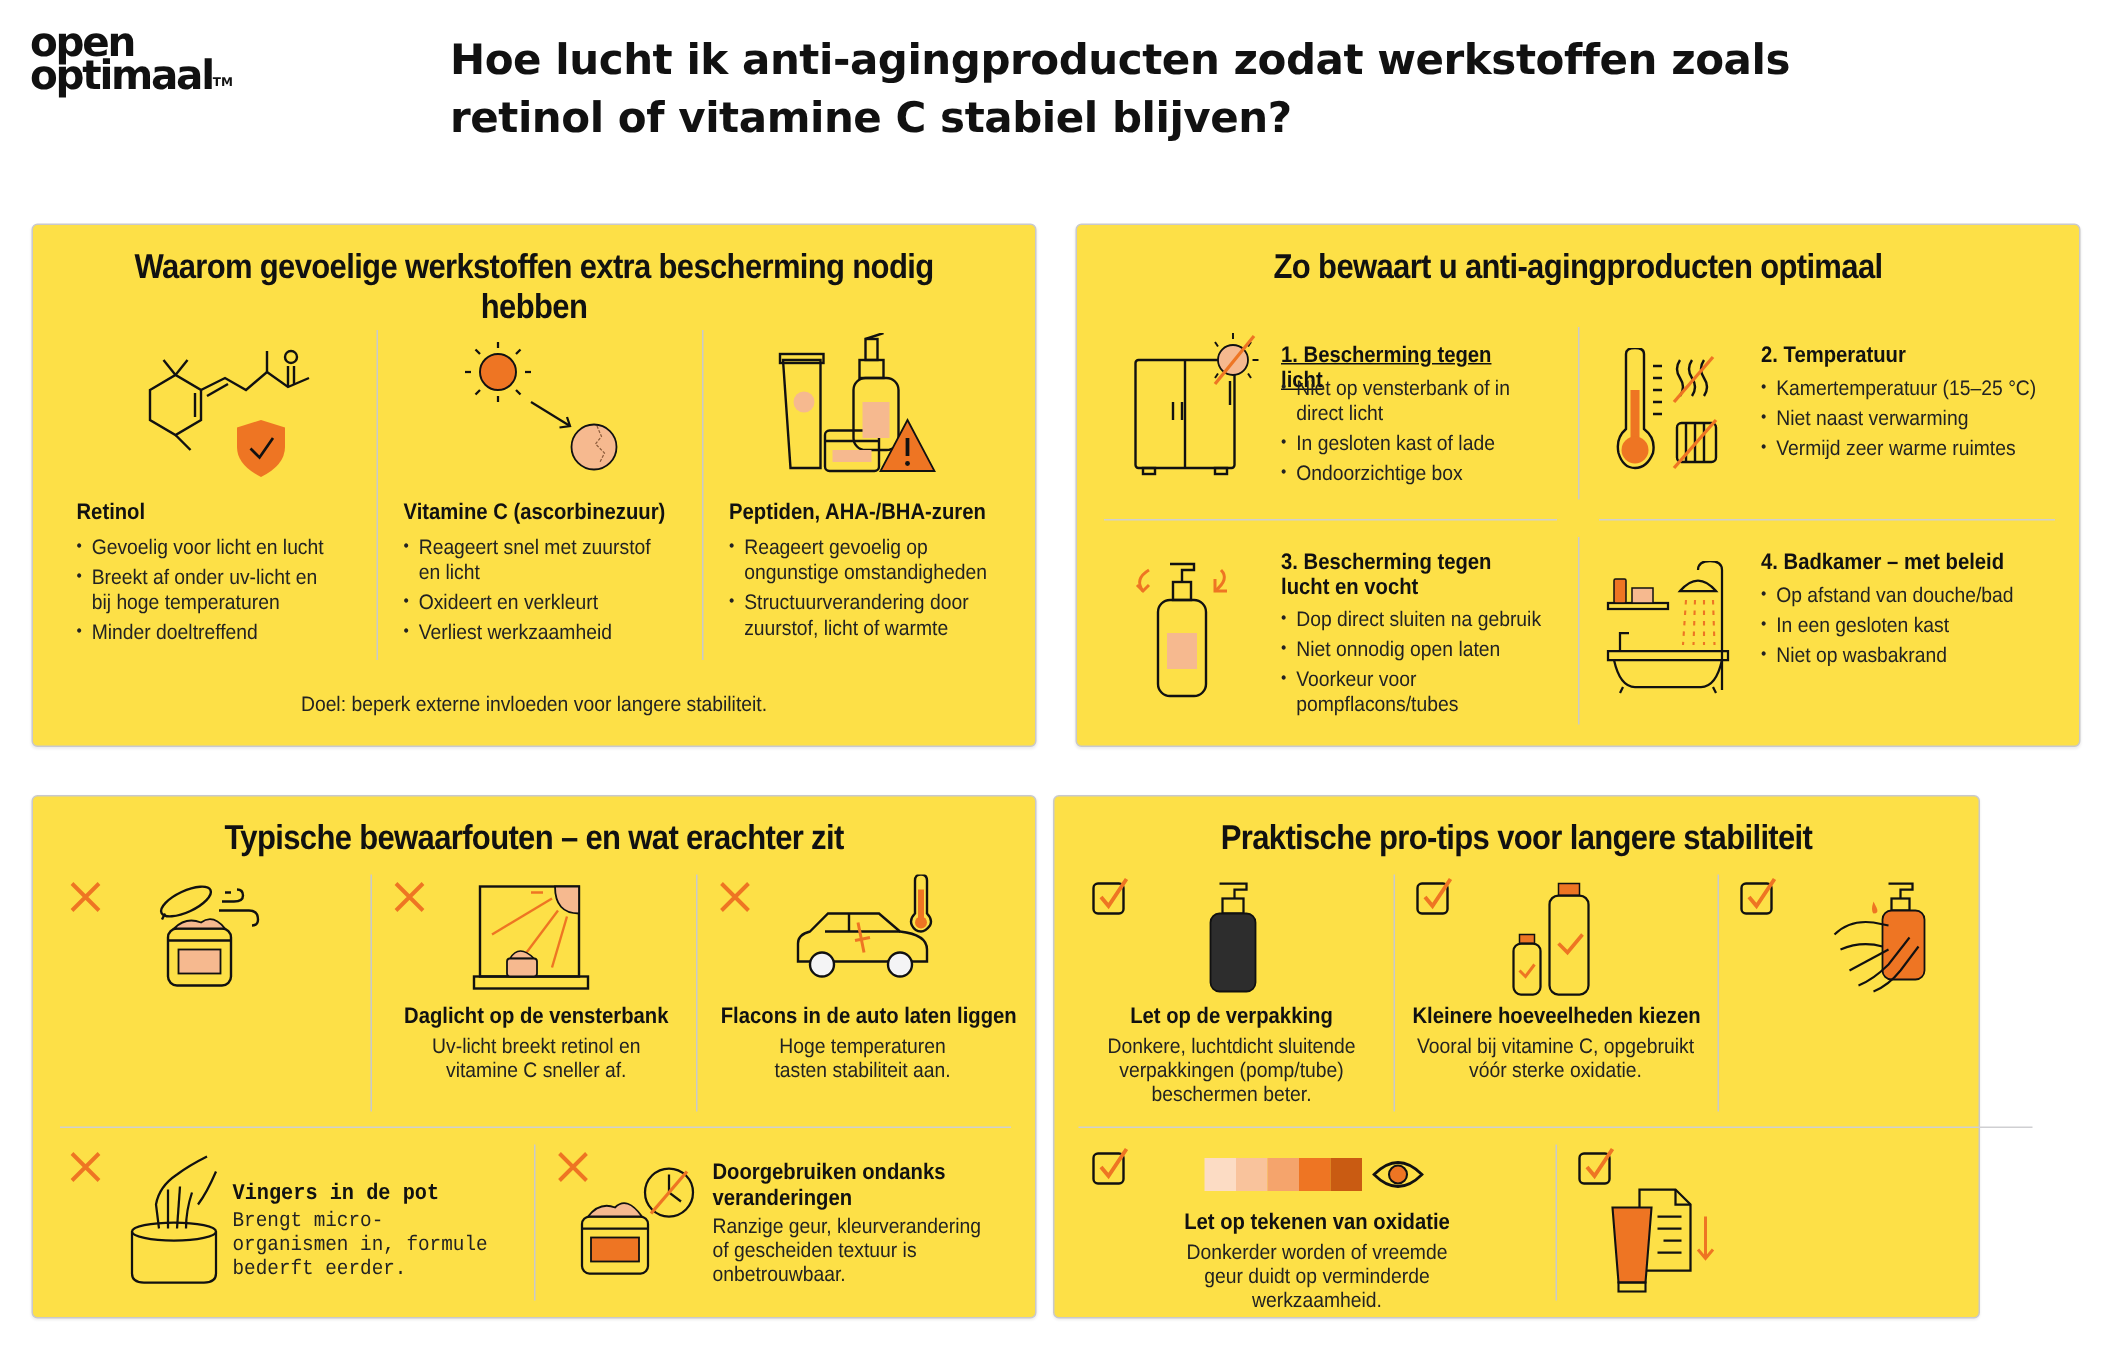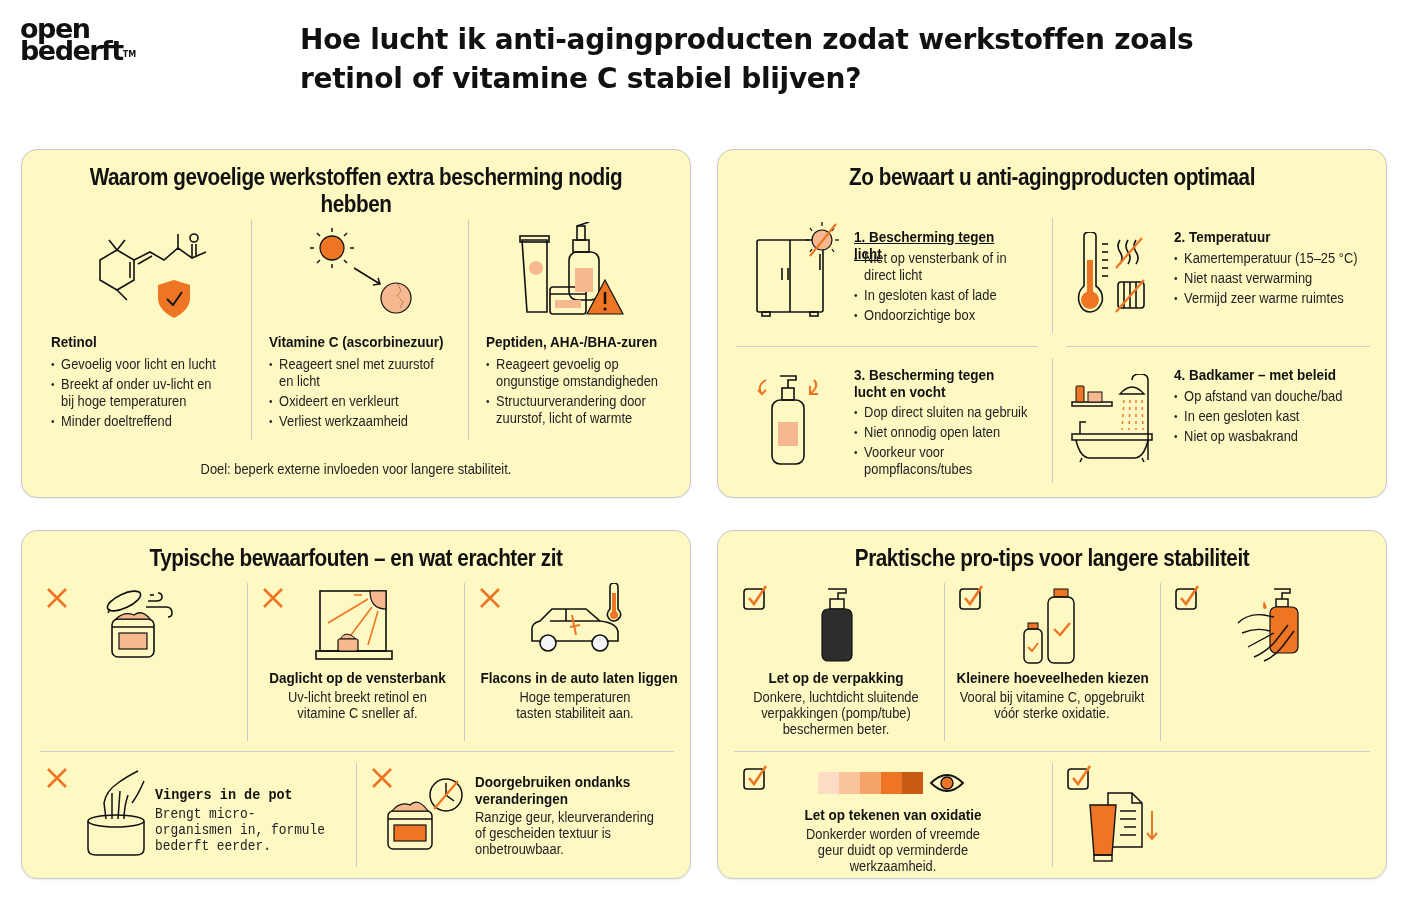--- a/index.html
+++ b/index.html
@@ -6,21 +6,21 @@
   html, body { width: 1408px; height: 900px; background: #ffffff; overflow: hidden; }
   body { font-family: "Liberation Sans", sans-serif; color: #111; position: relative; }
 
   .logo { position: absolute; left: 20px; top: 18px; line-height: 0.82; font-family: "DejaVu Sans", sans-serif; font-weight: bold; color: #111; letter-spacing: -1.5px; }
   .logo .l1 { font-size: 27px; display: block; }
   .logo .l2 { font-size: 27px; display: block; }
   .logo .tm { font-size: 8px; letter-spacing: 0; vertical-align: top; position: relative; top: 12px; }
 
   .main-title { position: absolute; left: 300px; top: 20px; width: 960px; font-family: "DejaVu Sans", sans-serif; font-weight: bold; font-size: 28px; line-height: 39px; color: #111; letter-spacing: -0.3px; }
 
-  .panel { position: absolute; background: #fef9c3; border: 1.5px solid #c9c9cc; border-radius: 16px; box-shadow: 0 1px 2px rgba(0,0,0,0.08); }
+  .panel { position: absolute; background: #fde047; border: 1.5px solid #c9c9cc; border-radius: 4px; box-shadow: 0 1px 2px rgba(0,0,0,0.08); }
   .panel-title { position: absolute; left: 0; right: 0; top: 14px; text-align: center; font-weight: bold; font-size: 23px; color: #111; letter-spacing: -0.5px; transform: scaleX(0.9); }
 
   .vdiv { position: absolute; width: 1px; background: #c9c9cc; }
   .hdiv { position: absolute; height: 1px; background: #cfcfd2; }
 
   .col-head { position: absolute; font-weight: bold; font-size: 15px; color: #111; transform-origin: left; transform: scaleX(0.9); white-space: nowrap; }
   .blist { position: absolute; list-style: none; font-size: 14px; line-height: 17px; color: #222; transform-origin: left top; transform: scaleX(0.92); }
   .blist li { position: relative; padding-left: 11px; margin-bottom: 3px; }
   .blist li::before { content: "•"; position: absolute; left: 0; top: 0; font-size: 11px; }
 
@@ -32,21 +32,21 @@
   .ltext .d { font-size: 14px; line-height: 16px; color: #222; display: block; transform-origin: left; transform: scaleX(0.92); margin-top: 2px; }
 
   .ico { position: absolute; }
   .goal { position: absolute; left: 0; right: 0; top: 311px; text-align: center; font-size: 14px; color: #222; transform: scaleX(0.92); }
 </style>
 </head>
 <body>
 
 <div class="logo">
   <span class="l1">open</span>
-  <span class="l2"><span>bederft</span><span class="tm">TM</span></span>
+  <span class="l2"><span>optimaal</span><span class="tm">TM</span></span>
 </div>
 <div class="main-title">Hoe lucht ik anti-agingproducten zodat werkstoffen zoals retinol of vitamine C stabiel blijven?</div>
 
 <div class="panel" style="left:21px; top:149px; width:670px; height:349px;">
   <div class="panel-title">Waarom gevoelige werkstoffen extra bescherming nodig hebben</div>
   <div class="vdiv" style="left:229px; top:70px; height:220px;"></div>
   <div class="vdiv" style="left:446px; top:70px; height:220px;"></div>
 
   <svg class="ico" style="left:60px; top:80px;" width="130" height="90" viewBox="0 0 130 90">
     <g fill="none" stroke="#111" stroke-width="1.6">
@@ -353,21 +353,21 @@
     <line x1="50" y1="32" x2="74" y2="4" stroke="#ee7523" stroke-width="2.2"></line>
     <path d="M8 34 Q16 24 26 28 Q34 20 44 34 Z" fill="#f6b98f" stroke="#111" stroke-width="1.2"></path>
     <rect x="10" y="48" width="32" height="16" fill="#ee7523" stroke="#111" stroke-width="1.2"></rect>
   </svg>
   <div class="ltext" style="left:453px; top:242px; width:200px;">
     <span class="h">Doorgebruiken ondanks veranderingen</span>
     <span class="d">Ranzige geur, kleurverandering of gescheiden textuur is onbetrouwbaar.</span>
   </div>
 </div>
 
-<div class="panel" style="left:717px; top:530px; width:670px; height:349px;">
+<div class="panel" style="left:702px; top:530px; width:618px; height:349px;">
   <div class="panel-title">Praktische pro-tips voor langere stabiliteit</div>
   <div class="vdiv" style="left:226px; top:52px; height:158px;"></div>
   <div class="vdiv" style="left:442px; top:52px; height:158px;"></div>
   <div class="hdiv" style="left:16px; width:636px; top:220px;"></div>
   <div class="vdiv" style="left:334px; top:232px; height:104px;"></div>
 
   <svg class="ico" style="left:24px; top:52px;" width="28" height="28" viewBox="0 0 28 28">
       <rect x="2" y="6" width="20" height="20" rx="3" fill="none" stroke="#111" stroke-width="1.6"></rect>
       <polyline points="7,15 12,21 24,3" fill="none" stroke="#ee7523" stroke-width="2.6"></polyline>
     </svg>

